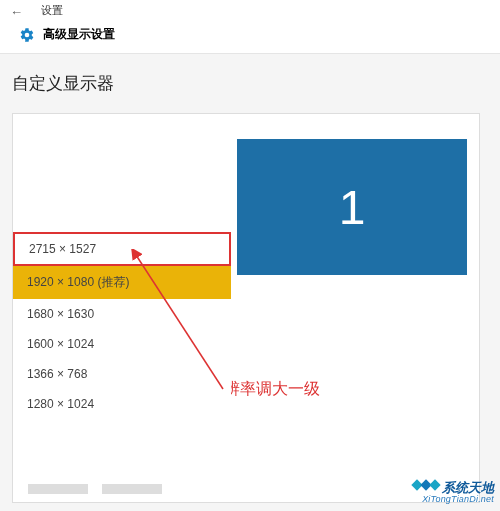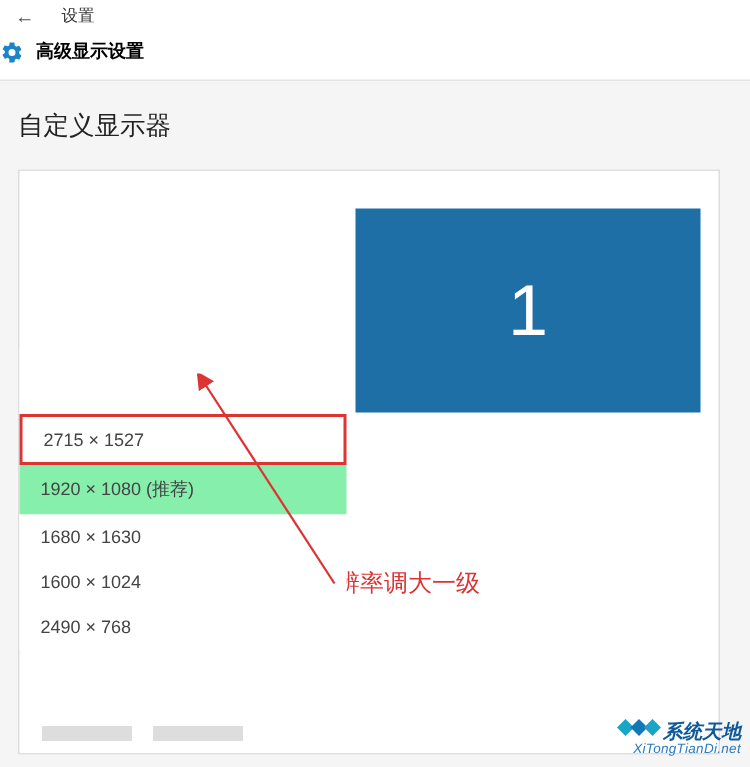--- a/index.html
+++ b/index.html
@@ -23,21 +23,21 @@
   .back-arrow {
     font-size: 13px;
     margin-right: 18px;
     cursor: pointer;
     color: #555;
   }
   .subheader {
     background: #fff;
     display: flex;
     align-items: center;
-    padding: 6px 12px 10px 0;
+    padding: 6px 12px 10px 19px;
     border-bottom: 1px solid #e5e5e5;
   }
   .gear-icon {
     width: 16px;
     height: 16px;
     margin-right: 8px;
     display: flex;
     align-items: center;
     justify-content: center;
   }
@@ -75,22 +75,22 @@
     background: #fff;
     z-index: 3;
   }
   .resolution-item {
     padding: 8px 14px;
     font-size: 12px;
     color: #444;
     cursor: pointer;
     background: #fff;
   }
-  .resolution-item.highlight-border { border: 2px solid #d33; margin-top: 44px; }
-  .resolution-item.selected { background: #86efac; }
+  .resolution-item.highlight-border { border: 2px solid #d33; }
+  .resolution-item.selected { background: #eab308; }
   .annotation-text {
     position: absolute;
     color: #d33;
     font-size: 16px;
     top: 265px;
     left: 195px;
     pointer-events: none;
   }
   .arrow-svg {
     position: absolute;
@@ -164,21 +164,22 @@
 
     <div class="monitor-box">
       <span class="monitor-number">1</span>
     </div>
 
     <div class="resolution-list" id="res-list">
         <div class="resolution-item highlight-border">2715 × 1527</div>
         <div class="resolution-item selected">1920 × 1080 (推荐)</div>
         <div class="resolution-item">1680 × 1630</div>
         <div class="resolution-item">1600 × 1024</div>
-        <div class="resolution-item">2490 × 768</div>
+        <div class="resolution-item">1366 × 768</div>
+        <div class="resolution-item">1280 × 1024</div>
       </div>
 
     <svg class="arrow-svg" width="120" height="145">
       <defs>
         <marker id="ah" markerWidth="8" markerHeight="8" refX="2" refY="4" orient="auto">
           <path d="M0,0 L8,4 L0,8 Z" fill="#d33"></path>
         </marker>
       </defs>
       <line x1="95" y1="140" x2="8" y2="6" stroke="#d33" stroke-width="1.5" marker-end="url(#ah)"></line>
     </svg>

